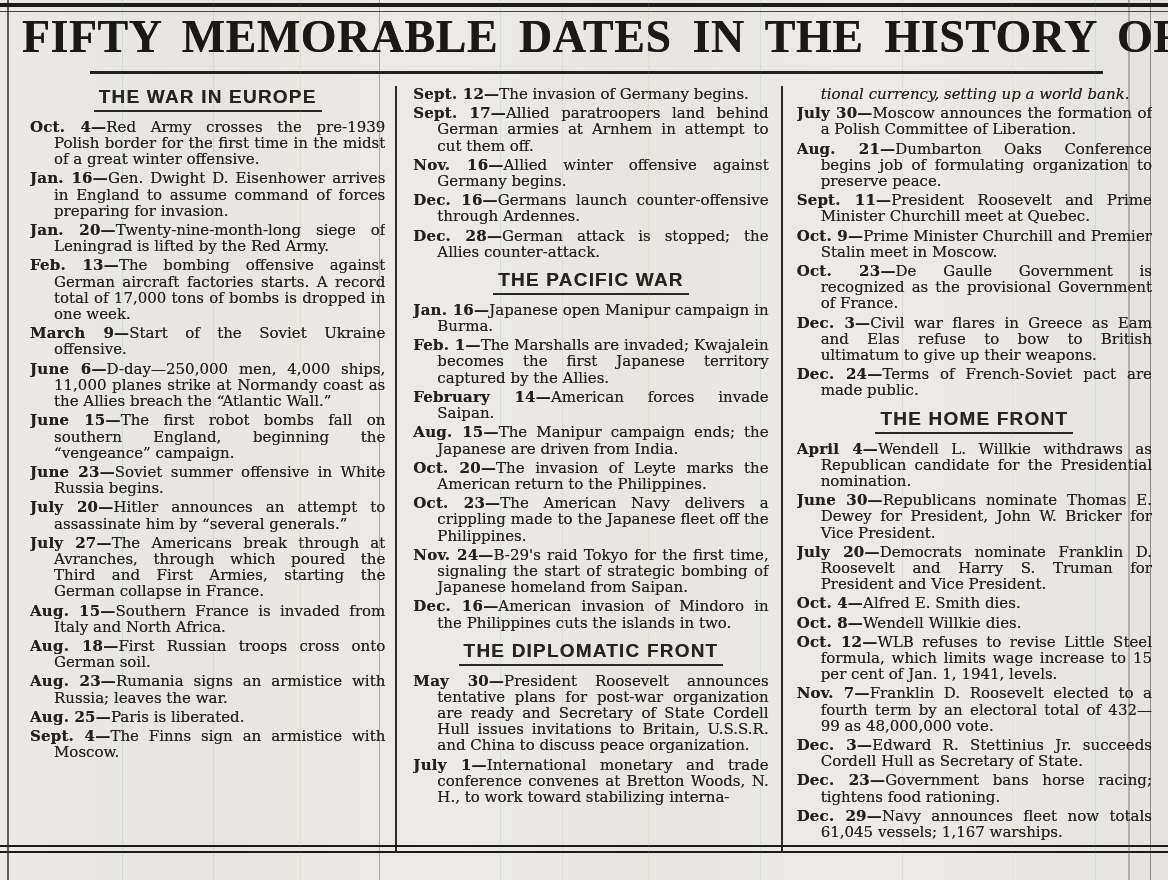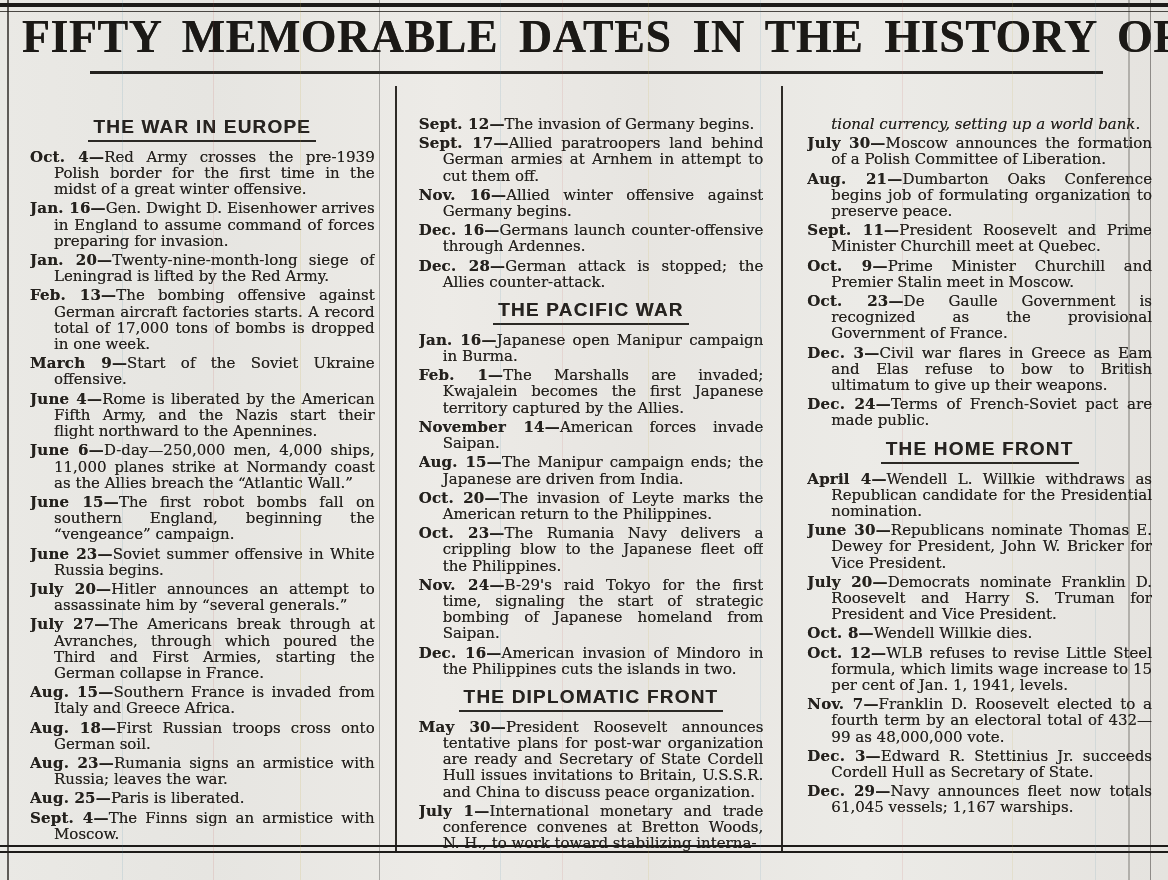--- a/index.html
+++ b/index.html
@@ -36,21 +36,21 @@
     font-weight:700;font-size:46px;line-height:1.1;
     letter-spacing:.5px;word-spacing:9px;
     color:#1b1916;
     text-shadow:0 0 .6px rgba(27,25,22,.8);
     white-space:nowrap;
   }
   .title-underline{position:absolute;top:71px;left:90px;width:1013px;height:3px;background:#23211e;}
   
   .columns{
     position:absolute;top:86px;left:30px;width:1122px;height:757px;
-    display:flex;gap:44px;margin-top:30px;
+    display:flex;gap:28px;
   }
   .col{flex:1 1 0;min-width:0;overflow:hidden;}
   .section-header{
     text-align:center;
     margin:9px 0 7px;
     font-family:"Liberation Sans", sans-serif;
     font-weight:700;font-size:19px;line-height:1.15;
     letter-spacing:1.2px;color:#262320;
     text-shadow:0 0 .5px rgba(38,35,32,.7);
   }
@@ -79,68 +79,69 @@
   <div class="title-underline"></div>
 
   <div class="columns">
     <div class="col">
         <div class="section-header"><span>THE WAR IN EUROPE</span></div>
         <p class="entry"><b class="date">Oct. 4—</b><span>Red Army crosses the pre-1939 Polish border for the first time in the midst of a great winter offensive.</span></p>
         <p class="entry"><b class="date">Jan. 16—</b><span>Gen. Dwight D. Eisenhower arrives in England to assume command of forces preparing for invasion.</span></p>
         <p class="entry"><b class="date">Jan. 20—</b><span>Twenty-nine-month-long siege of Leningrad is lifted by the Red Army.</span></p>
         <p class="entry"><b class="date">Feb. 13—</b><span>The bombing offensive against German aircraft factories starts. A record total of 17,000 tons of bombs is dropped in one week.</span></p>
         <p class="entry"><b class="date">March 9—</b><span>Start of the Soviet Ukraine offensive.</span></p>
-        <p class="entry"><b class="date">June 4—</b><span>Rome is liberated by the American Fifth Army, and the Nazis start their flight northward to the Apennines.</span></p>
         <p class="entry"><b class="date">June 6—</b><span>D-day—250,000 men, 4,000 ships, 11,000 planes strike at Normandy coast as the Allies breach the “Atlantic Wall.”</span></p>
         <p class="entry"><b class="date">June 15—</b><span>The first robot bombs fall on southern England, beginning the “vengeance” campaign.</span></p>
         <p class="entry"><b class="date">June 23—</b><span>Soviet summer offensive in White Russia begins.</span></p>
         <p class="entry"><b class="date">July 20—</b><span>Hitler announces an attempt to assassinate him by “several generals.”</span></p>
         <p class="entry"><b class="date">July 27—</b><span>The Americans break through at Avranches, through which poured the Third and First Armies, starting the German collapse in France.</span></p>
-        <p class="entry"><b class="date">Aug. 15—</b><span>Southern France is invaded from Italy and Greece Africa.</span></p>
+        <p class="entry"><b class="date">Aug. 15—</b><span>Southern France is invaded from Italy and North Africa.</span></p>
         <p class="entry"><b class="date">Aug. 18—</b><span>First Russian troops cross onto German soil.</span></p>
         <p class="entry"><b class="date">Aug. 23—</b><span>Rumania signs an armistice with Russia; leaves the war.</span></p>
         <p class="entry"><b class="date">Aug. 25—</b><span>Paris is liberated.</span></p>
         <p class="entry"><b class="date">Sept. 4—</b><span>The Finns sign an armistice with Moscow.</span></p>
       </div>
     <div class="col">
         <p class="entry"><b class="date">Sept. 12—</b><span>The invasion of Germany begins.</span></p>
         <p class="entry"><b class="date">Sept. 17—</b><span>Allied paratroopers land behind German armies at Arnhem in attempt to cut them off.</span></p>
         <p class="entry"><b class="date">Nov. 16—</b><span>Allied winter offensive against Germany begins.</span></p>
         <p class="entry"><b class="date">Dec. 16—</b><span>Germans launch counter-offensive through Ardennes.</span></p>
         <p class="entry"><b class="date">Dec. 28—</b><span>German attack is stopped; the Allies counter-attack.</span></p>
         <div class="section-header"><span>THE PACIFIC WAR</span></div>
         <p class="entry"><b class="date">Jan. 16—</b><span>Japanese open Manipur campaign in Burma.</span></p>
         <p class="entry"><b class="date">Feb. 1—</b><span>The Marshalls are invaded; Kwajalein becomes the first Japanese territory captured by the Allies.</span></p>
-        <p class="entry"><b class="date">November 14—</b><span>American forces invade Saipan.</span></p>
+        <p class="entry"><b class="date">February 14—</b><span>American forces invade Saipan.</span></p>
         <p class="entry"><b class="date">Aug. 15—</b><span>The Manipur campaign ends; the Japanese are driven from India.</span></p>
         <p class="entry"><b class="date">Oct. 20—</b><span>The invasion of Leyte marks the American return to the Philippines.</span></p>
-        <p class="entry"><b class="date">Oct. 23—</b><span>The Rumania Navy delivers a crippling blow to the Japanese fleet off the Philippines.</span></p>
+        <p class="entry"><b class="date">Oct. 23—</b><span>The American Navy delivers a crippling made to the Japanese fleet off the Philippines.</span></p>
         <p class="entry"><b class="date">Nov. 24—</b><span>B-29's raid Tokyo for the first time, signaling the start of strategic bombing of Japanese homeland from Saipan.</span></p>
         <p class="entry"><b class="date">Dec. 16—</b><span>American invasion of Mindoro in the Philippines cuts the islands in two.</span></p>
         <div class="section-header"><span>THE DIPLOMATIC FRONT</span></div>
         <p class="entry"><b class="date">May 30—</b><span>President Roosevelt announces tentative plans for post-war organization are ready and Secretary of State Cordell Hull issues invitations to Britain, U.S.S.R. and China to discuss peace organization.</span></p>
         <p class="entry"><b class="date">July 1—</b><span>International monetary and trade conference convenes at Bretton Woods, N. H., to work toward stabilizing interna-</span></p>
       </div>
     <div class="col">
         <p class="entry cont"><span>tional currency, setting up a world bank.</span></p>
         <p class="entry"><b class="date">July 30—</b><span>Moscow announces the formation of a Polish Committee of Liberation.</span></p>
         <p class="entry"><b class="date">Aug. 21—</b><span>Dumbarton Oaks Conference begins job of formulating organization to preserve peace.</span></p>
         <p class="entry"><b class="date">Sept. 11—</b><span>President Roosevelt and Prime Minister Churchill meet at Quebec.</span></p>
         <p class="entry"><b class="date">Oct. 9—</b><span>Prime Minister Churchill and Premier Stalin meet in Moscow.</span></p>
         <p class="entry"><b class="date">Oct. 23—</b><span>De Gaulle Government is recognized as the provisional Government of France.</span></p>
         <p class="entry"><b class="date">Dec. 3—</b><span>Civil war flares in Greece as Eam and Elas refuse to bow to British ultimatum to give up their weapons.</span></p>
         <p class="entry"><b class="date">Dec. 24—</b><span>Terms of French-Soviet pact are made public.</span></p>
         <div class="section-header"><span>THE HOME FRONT</span></div>
         <p class="entry"><b class="date">April 4—</b><span>Wendell L. Willkie withdraws as Republican candidate for the Presidential nomination.</span></p>
         <p class="entry"><b class="date">June 30—</b><span>Republicans nominate Thomas E. Dewey for President, John W. Bricker for Vice President.</span></p>
         <p class="entry"><b class="date">July 20—</b><span>Democrats nominate Franklin D. Roosevelt and Harry S. Truman for President and Vice President.</span></p>
+        <p class="entry"><b class="date">Oct. 4—</b><span>Alfred E. Smith dies.</span></p>
         <p class="entry"><b class="date">Oct. 8—</b><span>Wendell Willkie dies.</span></p>
         <p class="entry"><b class="date">Oct. 12—</b><span>WLB refuses to revise Little Steel formula, which limits wage increase to 15 per cent of Jan. 1, 1941, levels.</span></p>
         <p class="entry"><b class="date">Nov. 7—</b><span>Franklin D. Roosevelt elected to a fourth term by an electoral total of 432—99 as 48,000,000 vote.</span></p>
         <p class="entry"><b class="date">Dec. 3—</b><span>Edward R. Stettinius Jr. succeeds Cordell Hull as Secretary of State.</span></p>
+        <p class="entry"><b class="date">Dec. 23—</b><span>Government bans horse racing; tightens food rationing.</span></p>
         <p class="entry"><b class="date">Dec. 29—</b><span>Navy announces fleet now totals 61,045 vessels; 1,167 warships.</span></p>
       </div>
   </div>
 
   <div class="vdivider d1"></div>
   <div class="vdivider d2"></div>
 
   <div class="hrule rule-bottom-1"></div>
   <div class="hrule rule-bottom-2"></div>
 

